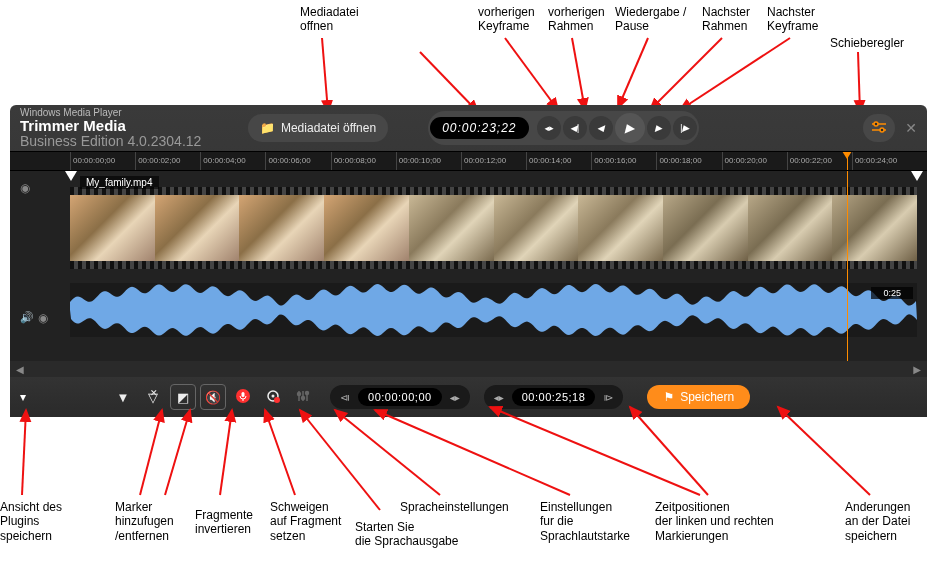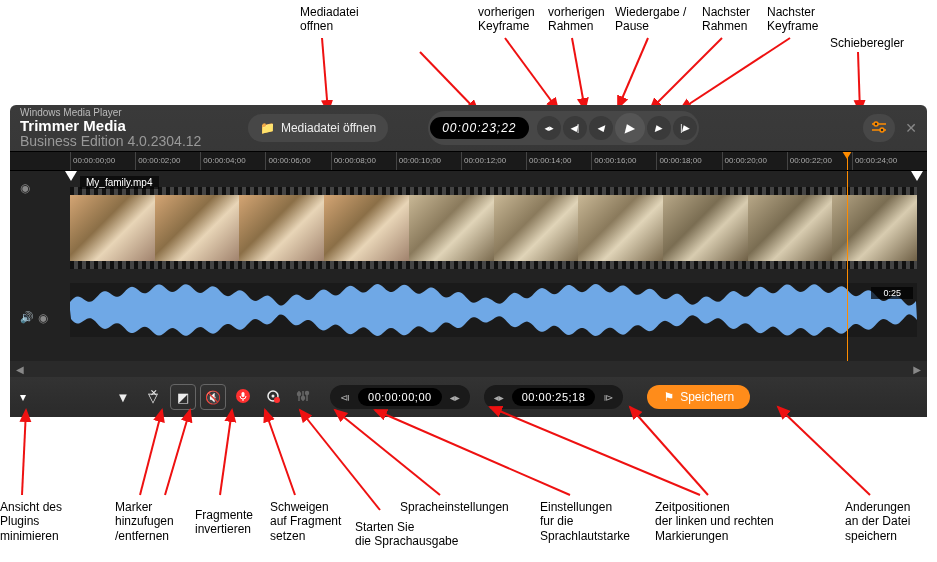--- a/index.html
+++ b/index.html
@@ -565,21 +565,21 @@
     <div class="save-btn">
       <span>⚑</span>
       <span>Speichern</span>
     </div>
   </div>
 </div>
 
 <div class="bottom-labels">
   <div class="bottom-label" style="left:0px;top:80px;white-space:pre">Ansicht des
 Plugins
-minimieren</div>
+speichern</div>
   <div class="bottom-label" style="left:115px;top:80px;white-space:pre">Marker
 hinzufugen
 /entfernen</div>
   <div class="bottom-label" style="left:195px;top:88px;white-space:pre">Fragmente
 invertieren</div>
   <div class="bottom-label" style="left:355px;top:100px;white-space:pre">Starten Sie
 die Sprachausgabe</div>
   <div class="bottom-label" style="left:270px;top:80px;white-space:pre">Schweigen
 auf Fragment
 setzen</div>

